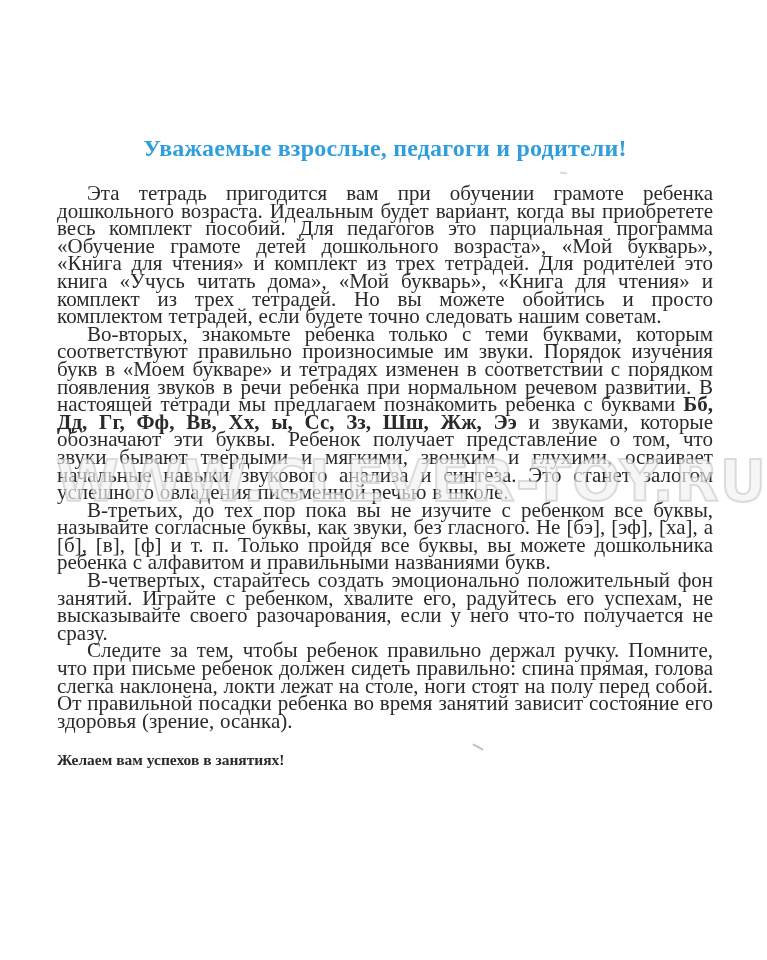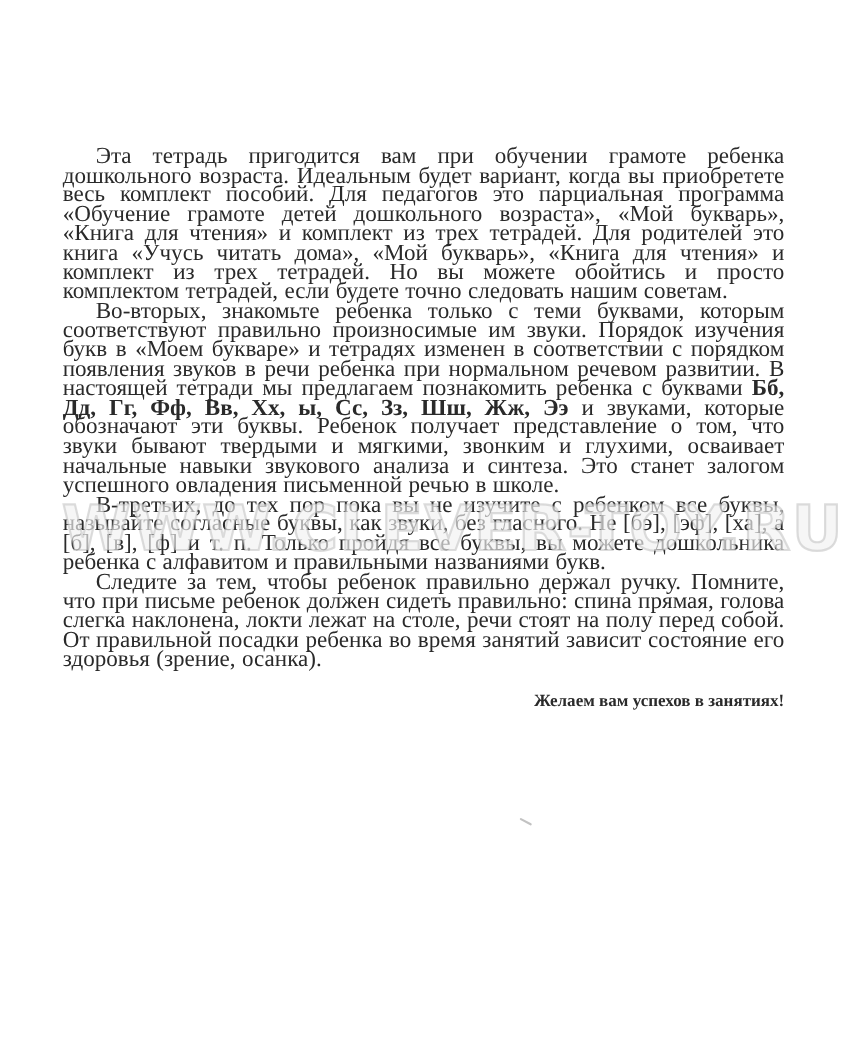--- a/index.html
+++ b/index.html
@@ -31,21 +31,21 @@
     text-align:justify;
     text-indent:30px;
     word-spacing:0.5px;
   }
   .text .b { font-weight:bold; }
   .closing {
     margin-top:21px;
     font-size:15.5px;
     line-height:18px;
     font-weight:bold;
-    text-align:right;
+    text-align:left;
   }
   .watermark {
     position:absolute;
     left:0; right:0; top:448px;
     z-index:2;
     text-align:right;
     white-space:nowrap;
     font-family:"DejaVu Sans","Liberation Sans",sans-serif;
     font-weight:bold;
     font-size:57px;
@@ -68,26 +68,28 @@
   .artifact.a2 { left:560px; top:172px; width:7px; opacity:0.35; transform:rotate(8deg); }
 </style>
 </head>
 <body>
 
 <div class="page" style="color: rgb(42, 42, 42);">
 
   <div class="watermark">www.clever-toy.ru</div>
 
   <div class="content">
+    <h1 class="title" style="color: rgb(46, 158, 220);">Уважаемые взрослые, педагоги и родители!</h1>
 
     <div class="text">
         <p><span>Эта тетрадь пригодится вам при обучении грамоте ребенка дошкольного возраста. Идеальным будет вариант, когда вы приобретете весь комплект пособий. Для педагогов это парциальная программа «Обучение грамоте детей дошкольного возраста», «Мой букварь», «Книга для чтения» и комплект из трех тетрадей. Для родителей это книга «Учусь читать дома», «Мой букварь», «Книга для чтения» и комплект из трех тетрадей. Но вы можете обойтись и просто комплектом тетрадей, если будете точно следовать нашим советам.</span></p>
         <p><span>Во-вторых, знакомьте ребенка только с теми буквами, которым соответствуют правильно произносимые им звуки. Порядок изучения букв в «Моем букваре» и тетрадях изменен в соответствии с порядком появления звуков в речи ребенка при нормальном речевом развитии. В настоящей тетради мы предлагаем познакомить ребенка с буквами </span><span class="b">Бб, Дд, Гг, Фф, Вв, Хх, ы, Сс, Зз, Шш, Жж, Ээ</span><span> и звуками, которые обозначают эти буквы. Ребенок получает представление о том, что звуки бывают твердыми и мягкими, звонким и глухими, осваивает начальные навыки звукового анализа и синтеза. Это станет залогом успешного овладения письменной речью в школе.</span></p>
         <p><span>В-третьих, до тех пор пока вы не изучите с ребенком все буквы, называйте согласные буквы, как звуки, без гласного. Не [бэ], [эф], [ха], а [б], [в], [ф] и т. п. Только пройдя все буквы, вы можете дошкольника ребенка с алфавитом и правильными названиями букв.</span></p>
-        <p><span>Следите за тем, чтобы ребенок правильно держал ручку. Помните, что при письме ребенок должен сидеть правильно: спина прямая, голова слегка наклонена, локти лежат на столе, речи стоят на полу перед собой. От правильной посадки ребенка во время занятий зависит состояние его здоровья (зрение, осанка).</span></p>
+        <p><span>В-четвертых, старайтесь создать эмоционально положительный фон занятий. Играйте с ребенком, хвалите его, радуйтесь его успехам, не высказывайте своего разочарования, если у него что-то получается не сразу.</span></p>
+        <p><span>Следите за тем, чтобы ребенок правильно держал ручку. Помните, что при письме ребенок должен сидеть правильно: спина прямая, голова слегка наклонена, локти лежат на столе, ноги стоят на полу перед собой. От правильной посадки ребенка во время занятий зависит состояние его здоровья (зрение, осанка).</span></p>
       </div>
 
     <p class="closing">Желаем вам успехов в занятиях!</p>
   </div>
 
   <div class="artifact a1"></div>
   <div class="artifact a2"></div>
 
 </div>
 

